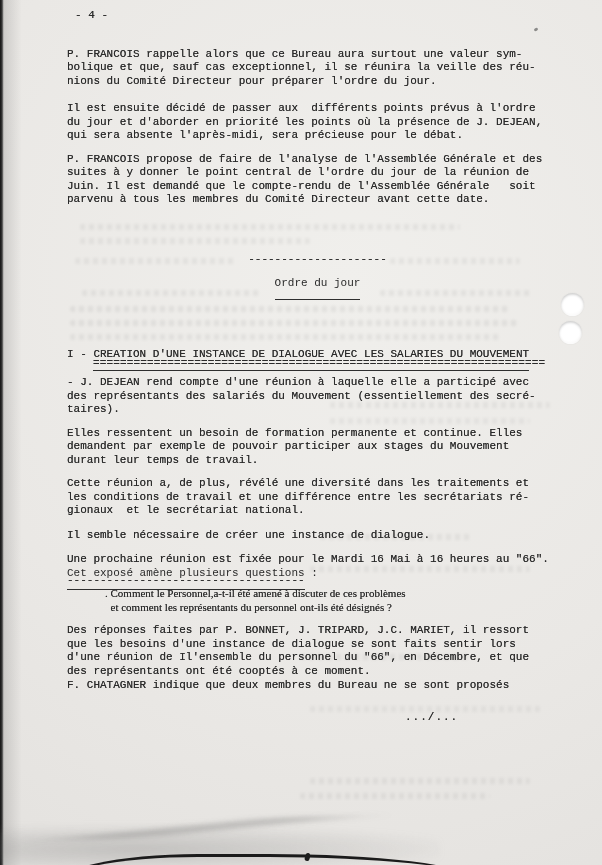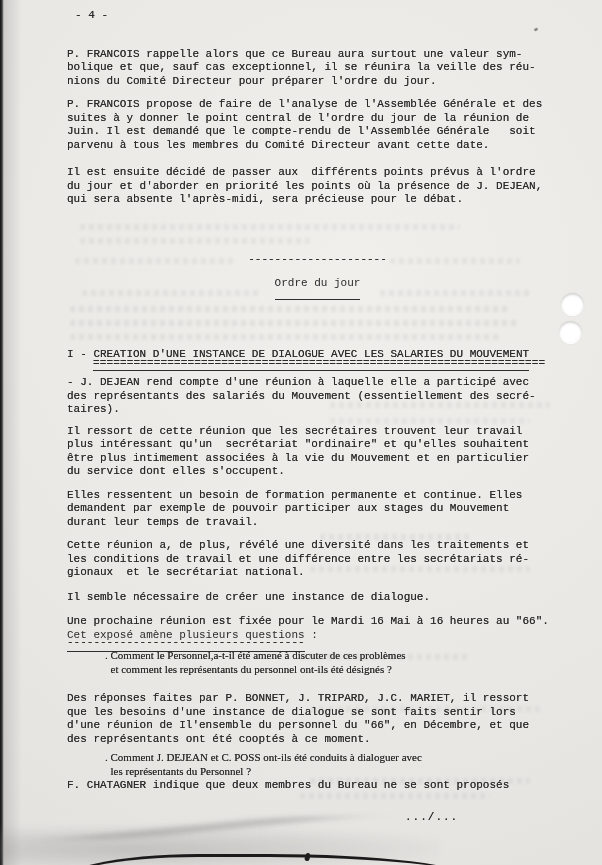--- a/index.html
+++ b/index.html
@@ -109,46 +109,42 @@
   <div class="hole" style="left:559px;top:321px;"></div>
 
   <div class="content">
 
     <div class="pagenum">- 4 -</div>
 
     <div class="para" style="margin-top:25px">P. FRANCOIS rappelle alors que ce Bureau aura surtout une valeur sym-
 bolique et que, sauf cas exceptionnel, il se réunira la veille des réu-
 nions du Comité Directeur pour préparer l'ordre du jour.</div>
 
+    <div class="para" style="margin-top:14px">Il est ensuite décidé de passer aux  différents points prévus à l'ordre
+du jour et d'aborder en priorité les points où la présence de J. DEJEAN,
+qui sera absente l'après-midi, sera précieuse pour le débat.</div>
+
     <div class="para" style="margin-top:10px">P. FRANCOIS propose de faire de l'analyse de l'Assemblée Générale et des
 suites à y donner le point central de l'ordre du jour de la réunion de
 Juin. Il est demandé que le compte-rendu de l'Assemblée Générale   soit
 parvenu à tous les membres du Comité Directeur avant cette date.</div>
-
-    <div class="para" style="margin-top:14px">Il est ensuite décidé de passer aux  différents points prévus à l'ordre
-du jour et d'aborder en priorité les points où la présence de J. DEJEAN,
-qui sera absente l'après-midi, sera précieuse pour le débat.</div>
 
     <div class="para center" style="margin-top:46px">---------------------</div>
 
     <div class="center" style="margin-top:11px"><span class="u">Ordre du jour</span></div>
 
     <div style="margin-top:57px">
       <div class="section-line"><span>I - </span><span class="u">CREATION D'UNE INSTANCE DE DIALOGUE AVEC LES SALARIES DU MOUVEMENT</span></div>
       <div class="equals">===================================================================</div>
     </div>
 
     <div class="para" style="margin-top:7px">- J. DEJEAN rend compte d'une réunion à laquelle elle a participé avec
 des représentants des salariés du Mouvement (essentiellement des secré-
 taires).</div>
 
-    <div class="para" style="margin-top:8px">Il ressort de cette réunion que les secrétaires trouvent leur travail
-plus intéressant qu'un  secrétariat "ordinaire" et qu'elles souhaitent
-être plus intimement associées à la vie du Mouvement et en particulier
-du service dont elles s'occupent.</div>
 
     <div class="para" style="margin-top:10px">Elles ressentent un besoin de formation permanente et continue. Elles
 demandent par exemple de pouvoir participer aux stages du Mouvement
 durant leur temps de travail.</div>
 
     <div class="para" style="margin-top:10px">Cette réunion a, de plus, révélé une diversité dans les traitements et
 les conditions de travail et une différence entre les secrétariats ré-
 gionaux  et le secrétariat national.</div>
 
     <div class="para" style="margin-top:11px">Il semble nécessaire de créer une instance de dialogue.</div>
@@ -156,27 +152,25 @@
     <div class="para" style="margin-top:11px">Une prochaine réunion est fixée pour le Mardi 16 Mai à 16 heures au "66".</div>
 
     <div style="">
       <span class="u">Cet exposé amène plusieurs questions</span><span> :</span>
       <div class="qdash">------------------------------------</div>
     </div>
 
     <div class="para indent" style="margin-top:2px">. Comment le Personnel,a-t-il été amené à discuter de ces problèmes
   et comment les représentants du personnel ont-ils été désignés ?</div>
 
-    <div class="para" style="margin-top:16px">Des réponses faites par P. BONNET, J. TRIPARD, J.C. MARIET, il ressort
+    <div class="para" style="margin-top:10px">Des réponses faites par P. BONNET, J. TRIPARD, J.C. MARIET, il ressort
 que les besoins d'une instance de dialogue se sont faits sentir lors
 d'une réunion de Il'ensemble du personnel du "66", en Décembre, et que
 des représentants ont été cooptés à ce moment.</div>
 
-    <div class="para indent" style="margin-top:5px">. Comment J. DEJEAN et C. POSS ont-ils été conduits à dialoguer avec
-  les représentants du Personnel ?</div>
 
     <div class="para" style="margin-top:1px">F. CHATAGNER indique que deux membres du Bureau ne se sont proposés</div>
 
     <div class="para cont" style="margin-top:18px">.../...</div>
 
   </div>
 
   <div class="fold"></div>
   <div class="shadow-blob"></div>
   <div class="arc"></div>

